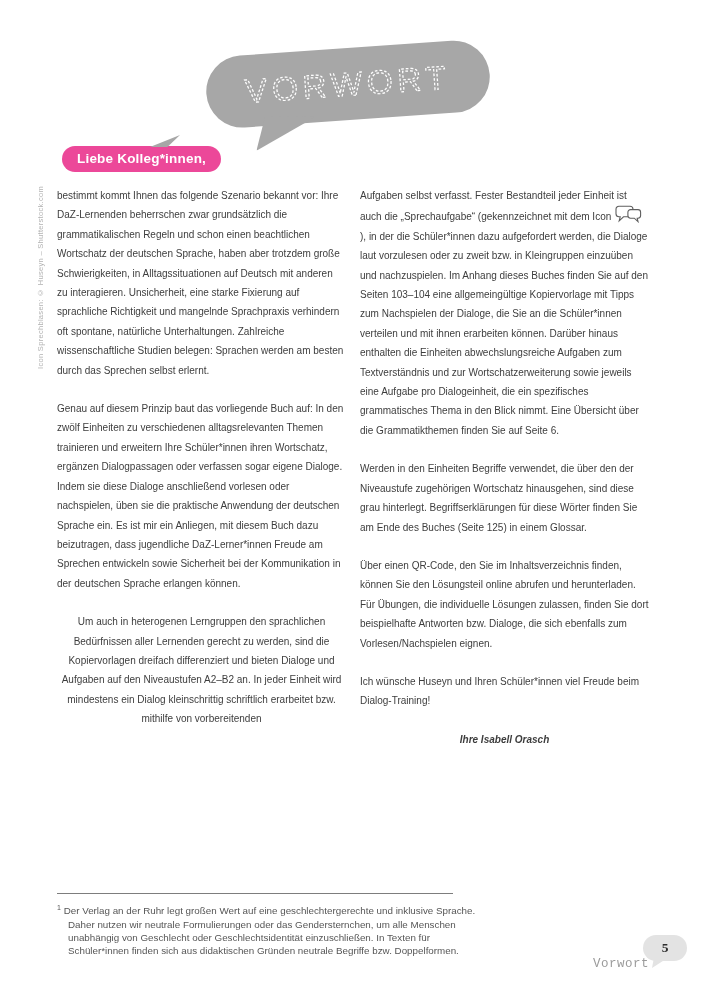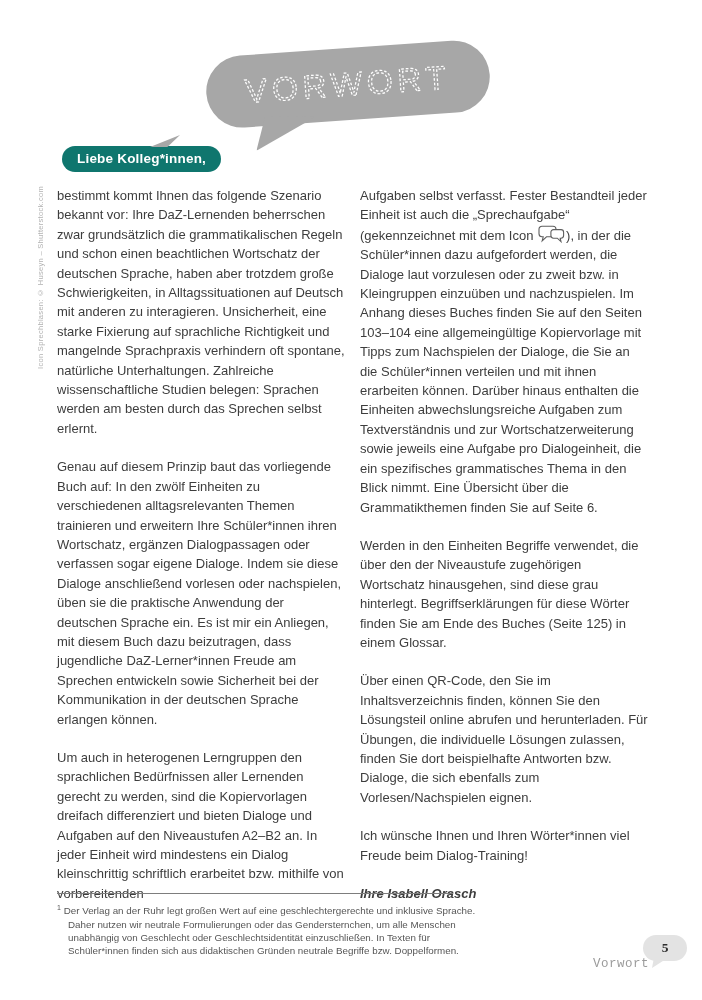--- a/index.html
+++ b/index.html
@@ -10,35 +10,35 @@
 
   
   .vorwort-wrap { position:absolute; left:207px; top:48px; width:286px; height:100px; transform:rotate(-4deg); }
   .vorwort-body { position:absolute; left:0; top:0; width:284px; height:72px; background:#a7a7a7; border-radius:36px; }
   .vorwort-tail { position:absolute; left:46px; top:62px; width:62px; height:34px; background:#a7a7a7;
                   clip-path:polygon(0 100%, 18% 0, 100% 12%); }
   .vorwort-svg { position:absolute; left:0; top:0; }
 
   
   .greeting-wrap { position:absolute; left:62px; top:146px; }
-  .greeting-body { display:inline-block; background:#0f766e; color:#ffffff; font-weight:bold;
+  .greeting-body { display:inline-block; background:#ec4899; color:#ffffff; font-weight:bold;
                    font-size:13.5px; padding:5px 15px 6px 15px; border-radius:14px; letter-spacing:0.2px; }
   .greeting-tail { position:absolute; left:88px; top:-11px; width:30px; height:12px; background:#a7a7a7;
                    clip-path:polygon(0 100%, 100% 0, 58% 100%); }
 
   
   .side-credit { position:absolute; left:36px; top:186px; font-size:7.5px; color:#b2b2b2;
                  writing-mode:vertical-rl; transform:rotate(180deg); letter-spacing:0.3px; }
 
   
   .columns { position:absolute; left:57px; top:186px; width:593px; display:flex; gap:14px;
-             color:#3d3d3d; font-size:13px; line-height:19.4px; }
+             color:#3d3d3d; font-size:10px; line-height:19.4px; }
   .col { width:289px; hyphens:auto; }
   .col p { margin:0 0 19px 0; }
-  .col p.tight { margin:0; }
+  .col p.tight { margin:0;text-align:center; }
   .signature { font-style:italic;font-weight:bold; }
   .inline-icon { vertical-align:-3px; margin:0 1px; }
 
   
   .foot-rule { position:absolute; left:57px; top:893px; width:396px; border-top:1.4px solid #7d7d7d; }
   .footnote { position:absolute; left:57px; top:901px; width:424px; font-size:9.8px; line-height:13.4px;
               color:#565656; padding-left:11px; text-indent:-11px; }
   .footnote sup { font-size:7px; }
 
   
@@ -76,21 +76,21 @@
       <p>Genau auf diesem Prinzip baut das vorliegende Buch auf: In den zwölf Einheiten zu verschiedenen alltagsrelevanten Themen trainieren und erweitern Ihre Schüler*innen ihren Wortschatz, ergänzen Dialogpassagen oder verfassen sogar eigene Dialoge. Indem sie diese Dialoge anschließend vorlesen oder nachspielen, üben sie die praktische Anwendung der deutschen Sprache ein. Es ist mir ein Anliegen, mit diesem Buch dazu beizutragen, dass jugendliche DaZ-Lerner*innen Freude am Sprechen entwickeln sowie Sicherheit bei der Kommunikation in der deutschen Sprache erlangen können.</p>
       <p class="tight">Um auch in heterogenen Lerngruppen den sprachlichen Bedürfnissen aller Lernenden gerecht zu werden, sind die Kopiervorlagen dreifach differenziert und bieten Dialoge und Aufgaben auf den Niveaustufen A2–B2 an. In jeder Einheit wird mindestens ein Dialog kleinschrittig schriftlich erarbeitet bzw. mithilfe von vorbereitenden</p>
     </div>
     <div class="col">
       <p><span>Aufgaben selbst verfasst. Fester Bestandteil jeder Einheit ist auch die „Sprechaufgabe“ (gekennzeichnet mit dem Icon </span><svg class="inline-icon" width="27" height="18" viewBox="0 0 27 18">
           <path d="M4 1.2 h11 a3 3 0 0 1 3 3 v4.6 a3 3 0 0 1 -3 3 h-6.5 l-4.3 4 l1 -4 h-1.2 a3 3 0 0 1 -3 -3 v-4.6 a3 3 0 0 1 3 -3 z" fill="#ffffff" stroke="#5f5f5f" stroke-width="1.1"></path>
           <path d="M15.5 4.6 h7.5 a2.6 2.6 0 0 1 2.6 2.6 v3.4 a2.6 2.6 0 0 1 -2.6 2.6 h-0.8 l0.8 3.4 l-3.7 -3.4 h-3.8 a2.6 2.6 0 0 1 -2.6 -2.6 v-3.4 a2.6 2.6 0 0 1 2.6 -2.6 z" fill="#ffffff" stroke="#5f5f5f" stroke-width="1.1"></path>
         </svg><span>), in der die Schüler*innen dazu aufgefordert werden, die Dialoge laut vorzulesen oder zu zweit bzw. in Kleingruppen einzuüben und nachzuspielen. Im Anhang dieses Buches finden Sie auf den Seiten 103–104 eine allgemeingültige Kopiervorlage mit Tipps zum Nachspielen der Dialoge, die Sie an die Schüler*innen verteilen und mit ihnen erarbeiten können. Darüber hinaus enthalten die Einheiten abwechslungsreiche Aufgaben zum Textverständnis und zur Wortschatzerweiterung sowie jeweils eine Aufgabe pro Dialogeinheit, die ein spezifisches grammatisches Thema in den Blick nimmt. Eine Übersicht über die Grammatikthemen finden Sie auf Seite 6.</span></p>
       <p>Werden in den Einheiten Begriffe verwendet, die über den der Niveaustufe zugehörigen Wortschatz hinausgehen, sind diese grau hinterlegt. Begriffserklärungen für diese Wörter finden Sie am Ende des Buches (Seite 125) in einem Glossar.</p>
       <p>Über einen QR-Code, den Sie im Inhaltsverzeichnis finden, können Sie den Lösungsteil online abrufen und herunterladen. Für Übungen, die individuelle Lösungen zulassen, finden Sie dort beispielhafte Antworten bzw. Dialoge, die sich ebenfalls zum Vorlesen/Nachspielen eignen.</p>
-      <p>Ich wünsche Ihnen und Ihren Wörter*innen viel Freude beim Dialog-Training!</p>
+      <p>Ich wünsche Huseyn und Ihren Schüler*innen viel Freude beim Dialog-Training!</p>
       <p class="tight signature">Ihre Isabell Orasch</p>
     </div>
   </div>
 
   <div class="foot-rule"></div>
   <div class="footnote"><sup>1</sup> <span>Der Verlag an der Ruhr legt großen Wert auf eine geschlechtergerechte und inklusive Sprache. Daher nutzen wir neutrale Formulierungen oder das Gendersternchen, um alle Menschen unabhängig von Geschlecht oder Geschlechtsidentität einzuschließen. In Texten für Schüler*innen finden sich aus didaktischen Gründen neutrale Begriffe bzw. Doppelformen.</span></div>
 
   <div class="footer-label">Vorwort</div>
   <div class="page-bubble">
     <span>5</span>

